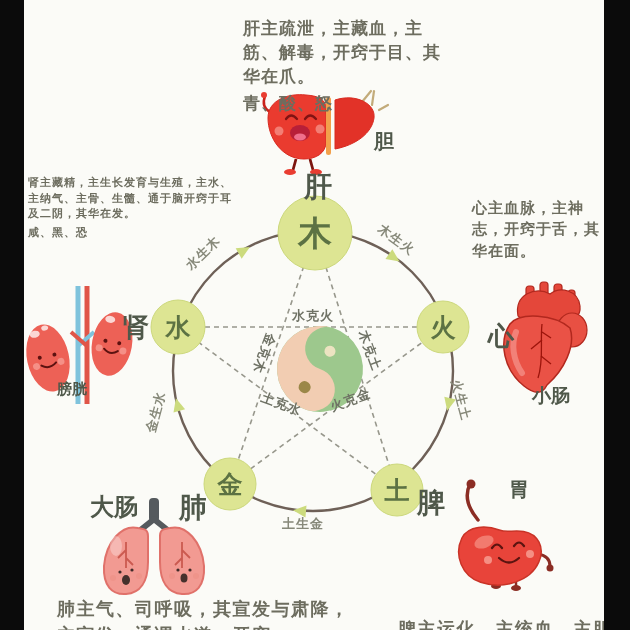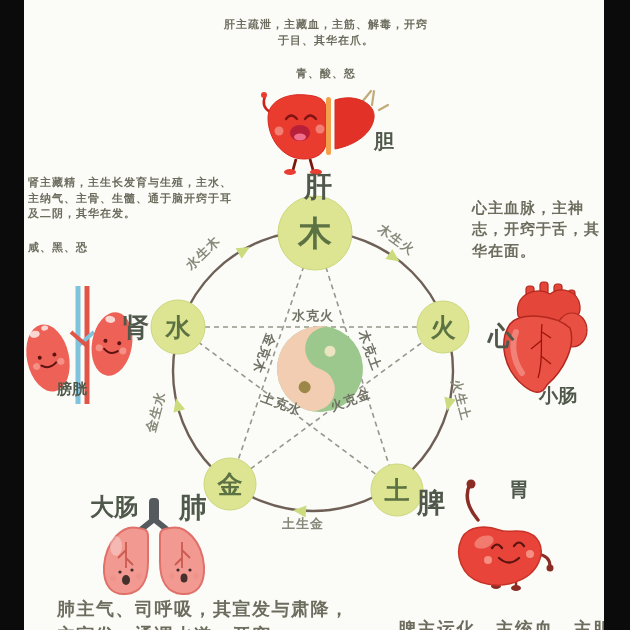--- a/index.html
+++ b/index.html
@@ -4,21 +4,21 @@
 <style>
   html,body{margin:0;padding:0;background:#222;}
   #stage{position:relative;width:630px;height:630px;background:#fbfbf7;overflow:hidden;
          font-family:"Liberation Sans","DejaVu Sans",sans-serif;}
   .bar{position:absolute;top:0;height:630px;background:#0b0b0b;}
   #bar-left{left:0;width:24px;}
   #bar-right{left:604px;width:26px;}
   svg{position:absolute;left:0;top:0;}
   .para{position:absolute;color:#6d6d5f;font-weight:700;line-height:1.42;
         letter-spacing:1px;word-break:break-all;}
-  .traits{margin-top:18px;}
+  .traits{margin-top:3px;}
   .olabel{position:absolute;transform:translate(-50%,-50%);white-space:nowrap;
           color:#4f584a;font-weight:700;}
   .node-ch{fill:#5c7243;font-weight:700;}
   .cyc{fill:#87897a;font-size:13px;font-weight:700;letter-spacing:1px;}
   .ke{fill:#6f7265;font-size:13px;font-weight:700;letter-spacing:1px;}
   text{font-family:"Liberation Sans","DejaVu Sans",sans-serif;}
 </style>
 </head>
 <body>
 
@@ -174,21 +174,21 @@
       <ellipse cx="72" cy="108" rx="5" ry="3" fill="#8b2d24"></ellipse>
       <path d="M20,54 C10,70 16,92 34,100 C56,110 84,104 94,86 C102,72 96,58 82,54 C72,51 66,54 58,50 C46,44 28,42 20,54 Z" fill="#e8443a" stroke="#c93327" stroke-width="1.5" transform="rotate(-6 57 76)"></path>
       <ellipse cx="40" cy="62" rx="10" ry="6" fill="#f48a7d" opacity=".8" transform="rotate(-20 40 62)"></ellipse>
       <path d="M48,68 q5,-7 10,0 M70,66 q5,-7 10,0" stroke="#5c1410" stroke-width="2.2" fill="none" stroke-linecap="round"></path>
       <path d="M55,78 q10,9 20,0" stroke="#5c1410" stroke-width="2.2" fill="none" stroke-linecap="round"></path>
       <circle cx="44" cy="80" r="4" fill="#f58f84"></circle>
         <circle cx="86" cy="74" r="4" fill="#f58f84"></circle>
     </g>
   </svg>
 
-  <div class="para" style="left:223px;top:17px;width:206px;font-size:11px;text-align:center;">
+  <div class="para" style="left:243px;top:17px;width:206px;font-size:17px;">
     <div>肝主疏泄，主藏血，主筋、解毒，开窍于目、其华在爪。</div>
     <div class="traits">青、酸、怒</div>
   </div>
 
   <div class="para" style="left:28px;top:175px;width:208px;font-size:11px;">
     <div>肾主藏精，主生长发育与生殖，主水、主纳气、主骨、生髓、通于脑开窍于耳及二阴，其华在发。</div>
     <div class="traits">咸、黑、恐</div>
   </div>
 
   <div class="para" style="left:472px;top:197px;width:132px;font-size:15px;">
@@ -203,21 +203,21 @@
     <div>脾主运化，主统血，主肌</div>
   </div>
 
   <div class="olabel" style="left:318px;top:187px;font-size:28px;">肝</div>
   <div class="olabel" style="left:384px;top:141px;font-size:20px;">胆</div>
 
   <div class="olabel" style="left:136px;top:327px;font-size:26px;">肾</div>
   <div class="olabel" style="left:72px;top:389px;font-size:15px;">膀胱</div>
 
   <div class="olabel" style="left:501px;top:336px;font-size:26px;">心</div>
-  <div class="olabel" style="left:551px;top:396px;font-size:19px;margin-left:7px;">小肠</div>
+  <div class="olabel" style="left:551px;top:396px;font-size:19px;">小肠</div>
 
   <div class="olabel" style="left:193px;top:508px;font-size:28px;">肺</div>
   <div class="olabel" style="left:114px;top:507px;font-size:24px;">大肠</div>
 
   <div class="olabel" style="left:431px;top:503px;font-size:28px;">脾</div>
   <div class="olabel" style="left:519px;top:489px;font-size:20px;">胃</div>
 
   <div class="bar" id="bar-left"></div>
   <div class="bar" id="bar-right"></div>
 </div>

